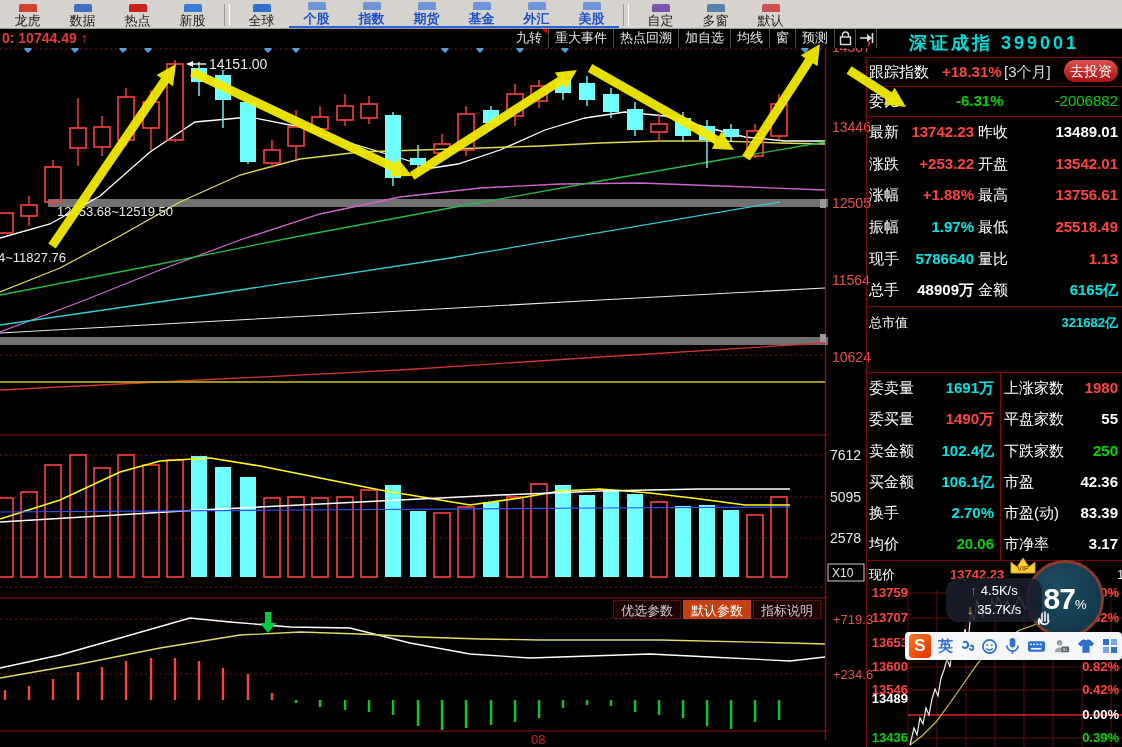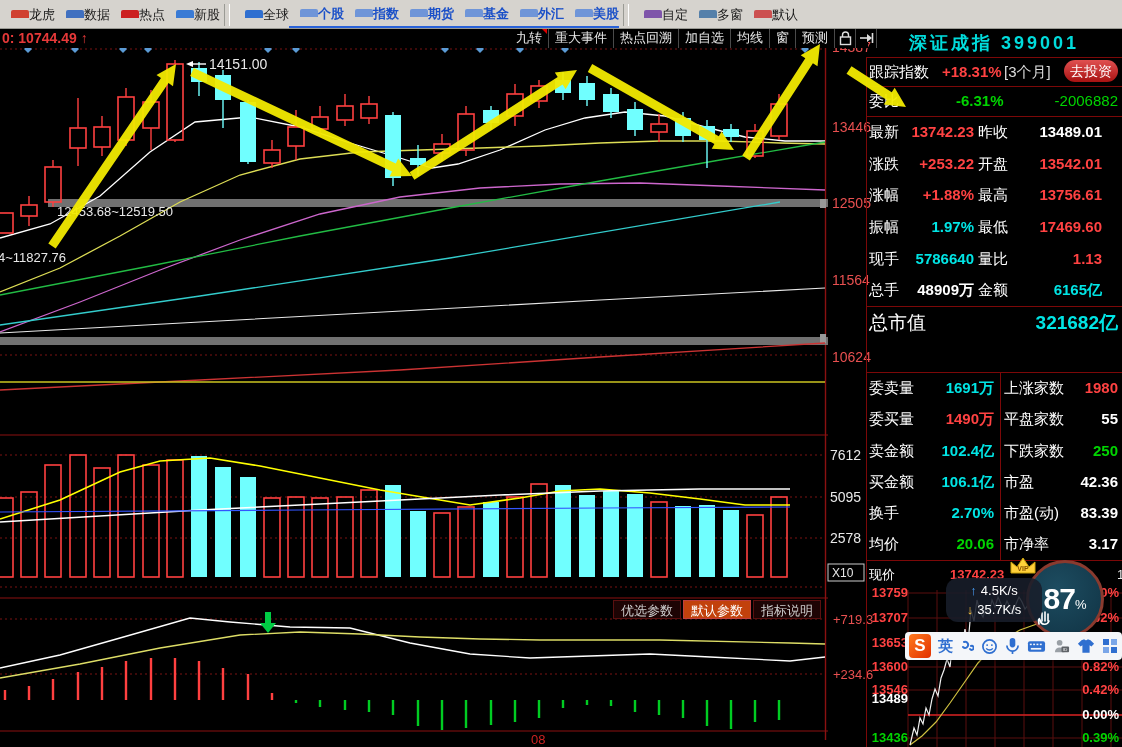--- a/index.html
+++ b/index.html
@@ -5,21 +5,21 @@
   html,body{margin:0;padding:0}
   body{width:1122px;height:747px;background:#000;position:relative;overflow:hidden;
        font-family:"Liberation Sans","DejaVu Sans",sans-serif}
   svg text{font-family:"Liberation Sans","DejaVu Sans",sans-serif}
   #chart-svg{position:absolute;left:0;top:0;z-index:1}
   #arrow-svg{position:absolute;left:0;top:0;z-index:40;pointer-events:none}
 
   
   #menu-bar{position:absolute;left:0;top:0;width:1122px;height:28px;background:#d6d3ce;
             border-bottom:1px solid #9a9a94;display:flex;align-items:flex-end;z-index:30}
-  .m-item{width:55px;height:27px;display:flex;flex-direction:row;align-items:center;
+  .m-item{width:55px;height:27px;display:flex;flex-direction:column;align-items:center;
           justify-content:flex-end;cursor:pointer;box-sizing:border-box}
   .m-icon{width:18px;height:8px;border-radius:2px 2px 0 0;margin-bottom:1px}
   .m-label{font-size:13px;line-height:15px;color:#1a1a1a;white-space:nowrap}
   .m-blue{border-bottom:2px solid #2a62d8}
   .m-blue .m-label{color:#1b50c8;font-weight:bold}
   .m-sep{width:4px;height:22px;border-left:1px solid #9a9a94;border-right:1px solid #ffffff;margin:0 4px 2px 4px}
 
   
   #subbar{position:absolute;left:0;top:28px;width:868px;height:20px;background:#000;z-index:20}
   #idx-label{position:absolute;left:2px;top:2px;color:#e63939;font-weight:bold;font-size:14px;white-space:nowrap}
@@ -44,23 +44,23 @@
              background:linear-gradient(#e05050,#a81212);color:#fff;font-size:14px;border-radius:11px;cursor:pointer}
   #p-weibi{position:absolute;left:0;top:58px;width:256px;height:30px;line-height:30px;font-size:15px}
   #p-weibi .pl{position:absolute;left:3px;color:#fff}
   #p-weibi .wv{position:absolute;left:90px;font-weight:bold}
   #p-weibi .wv2{position:absolute;right:4px;font-weight:normal}
   #p-rows{position:absolute;left:0;top:88px;width:256px}
   .q-row{position:relative;height:31.7px;line-height:31.7px;font-size:15px}
   .q-row .l1{position:absolute;left:3px;color:#fff}
   .q-row .v1{position:absolute;right:148px;font-weight:bold}
   .q-row .l2{position:absolute;left:112px;color:#fff}
-  .q-row .v2{position:absolute;right:20px;font-weight:bold}
+  .q-row .v2{position:absolute;right:4px;font-weight:bold}
   #p-caps{position:absolute;left:0;top:278px;width:256px}
-  .cap-row{position:relative;height:33px;line-height:33px;font-size:19px}
+  .cap-row{position:relative;height:33px;line-height:33px;font-size:13px}
   .cap-row .l1{position:absolute;left:3px;color:#fff}
   .cap-row .v2{position:absolute;right:4px;font-weight:bold}
   #p-detail{position:absolute;left:0;top:344px;width:256px}
   .d-row{position:relative;height:31.3px;line-height:31.3px;font-size:15px}
   .d-row .l1{position:absolute;left:3px;color:#fff}
   .d-row .v1{position:absolute;right:128px;font-weight:bold}
   .d-row .l2{position:absolute;left:138px;color:#fff}
   .d-row .v2{position:absolute;right:4px;font-weight:bold}
   #p-price{position:absolute;left:0;top:532px;width:284px;height:30px;line-height:30px;font-size:13px}
   #p-price .pl{position:absolute;left:3px;color:#fff}
@@ -464,21 +464,21 @@
       <div class="q-row">
         <span class="l1">涨幅</span>
         <span class="v1 c-red">+1.88%</span>
         <span class="l2">最高</span>
         <span class="v2 c-red">13756.61</span>
       </div>
       <div class="q-row">
         <span class="l1">振幅</span>
         <span class="v1 c-cyan">1.97%</span>
         <span class="l2">最低</span>
-        <span class="v2 c-red">17469.60</span>
+        <span class="v2 c-red">25518.49</span>
       </div>
       <div class="q-row">
         <span class="l1">现手</span>
         <span class="v1 c-cyan">5786640</span>
         <span class="l2">量比</span>
         <span class="v2 c-red">1.13</span>
       </div>
       <div class="q-row">
         <span class="l1">总手</span>
         <span class="v1 c-white">48909万</span>

